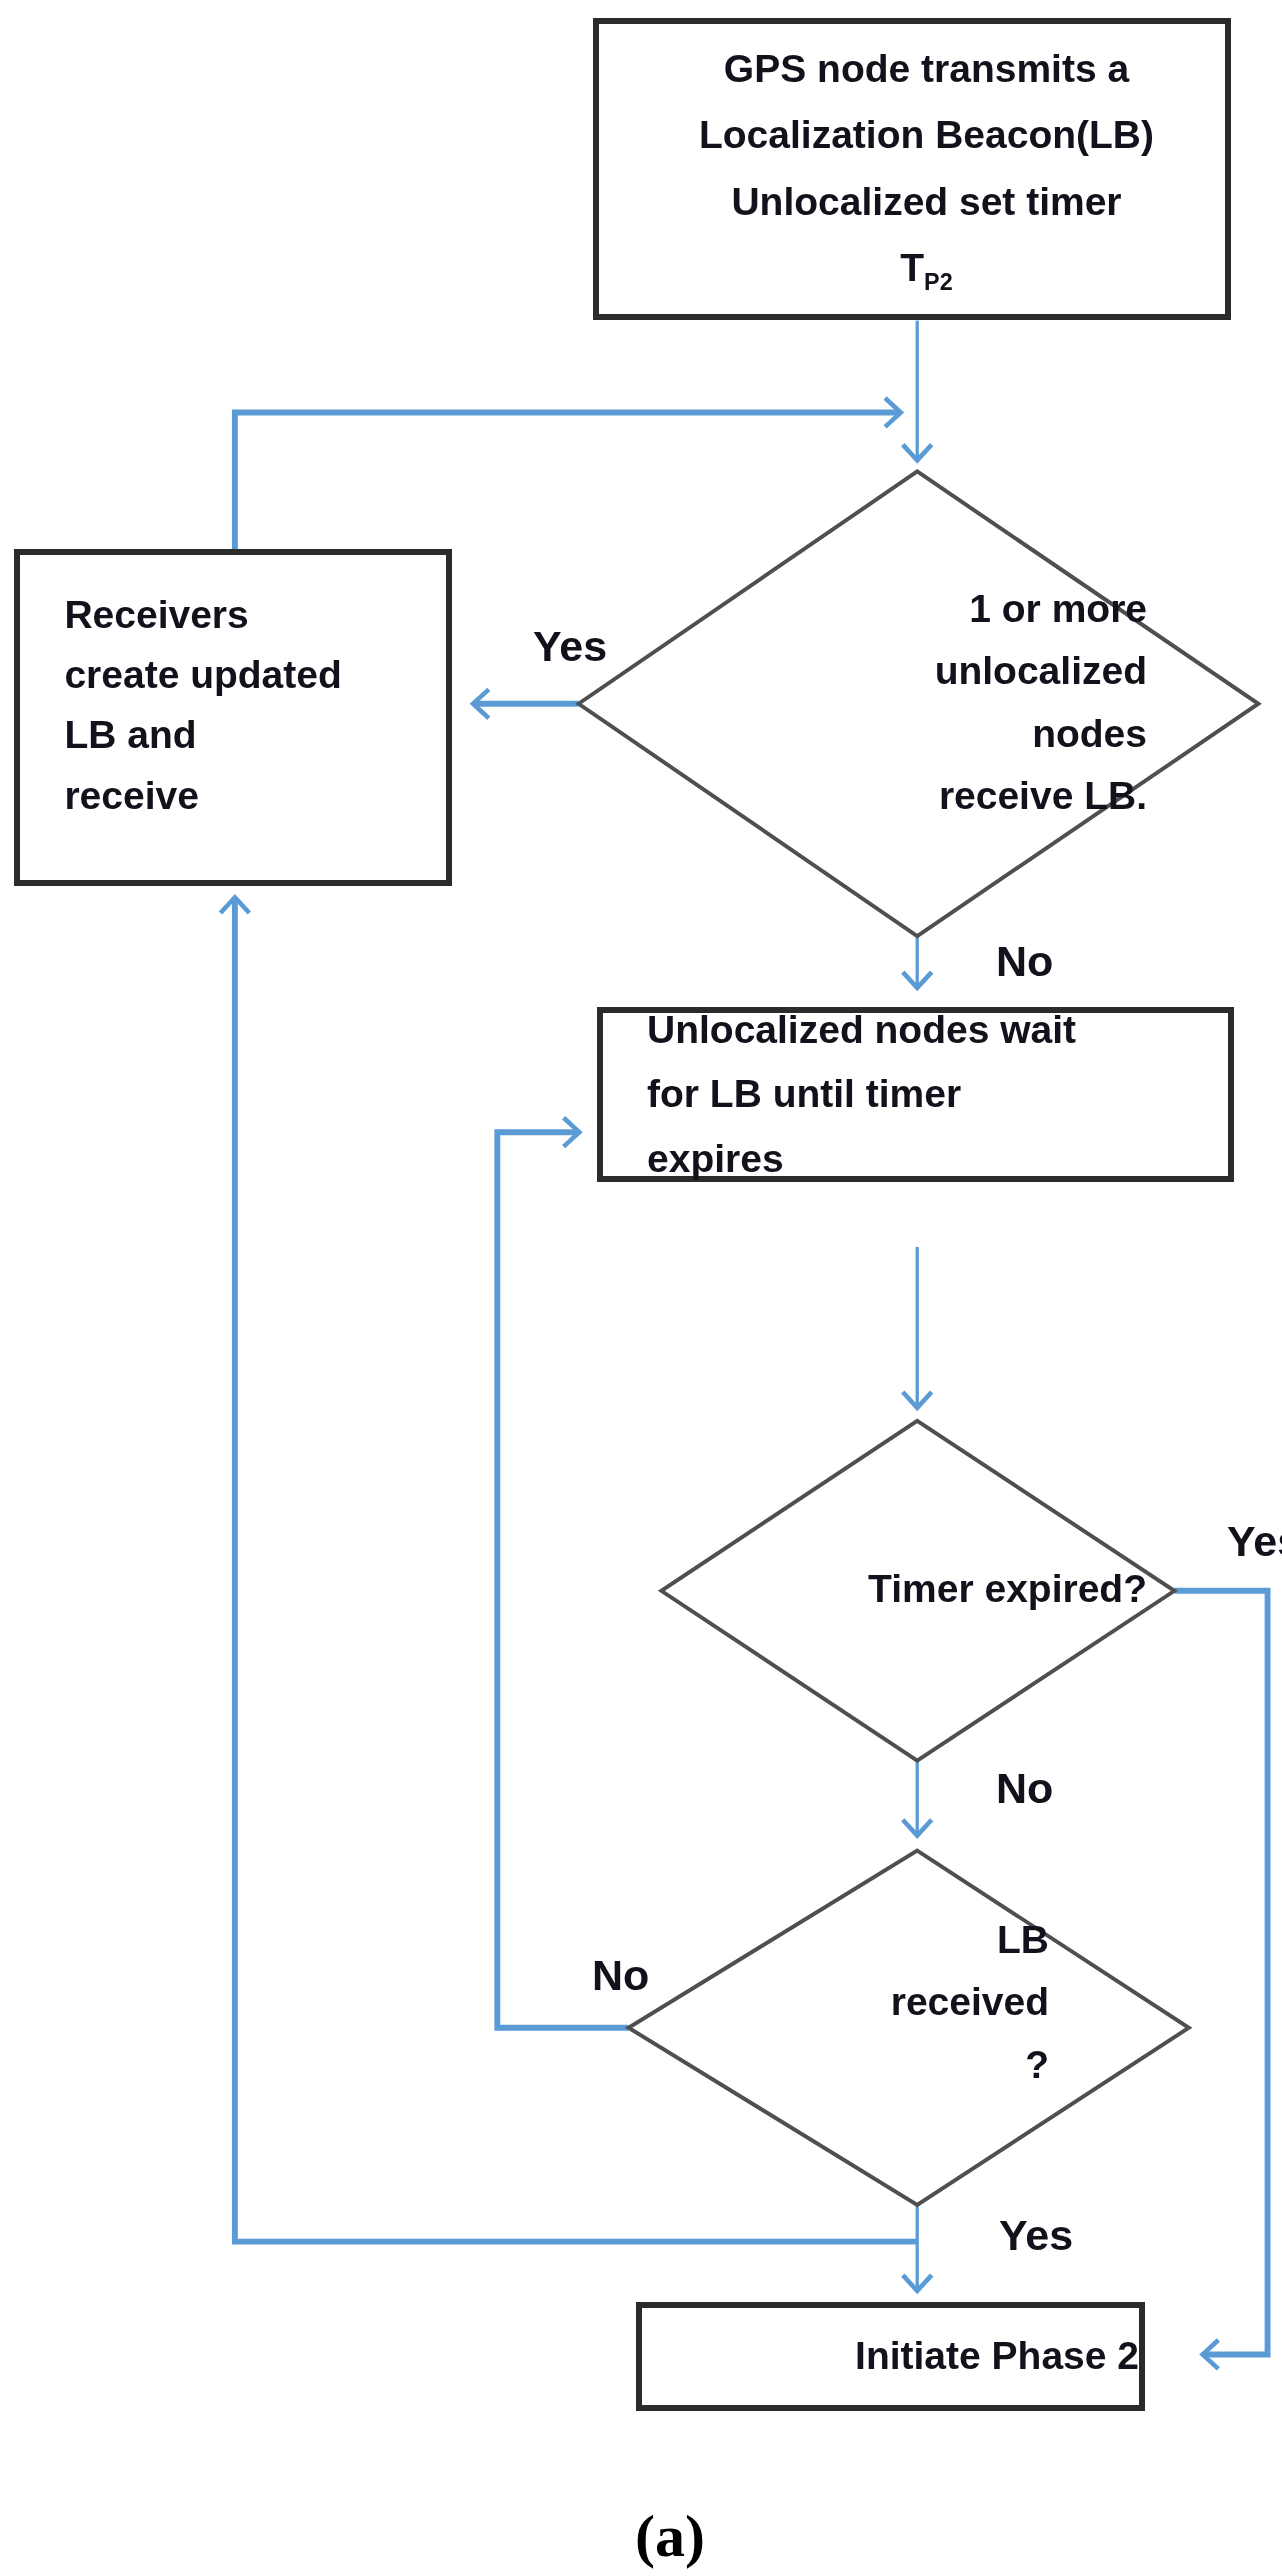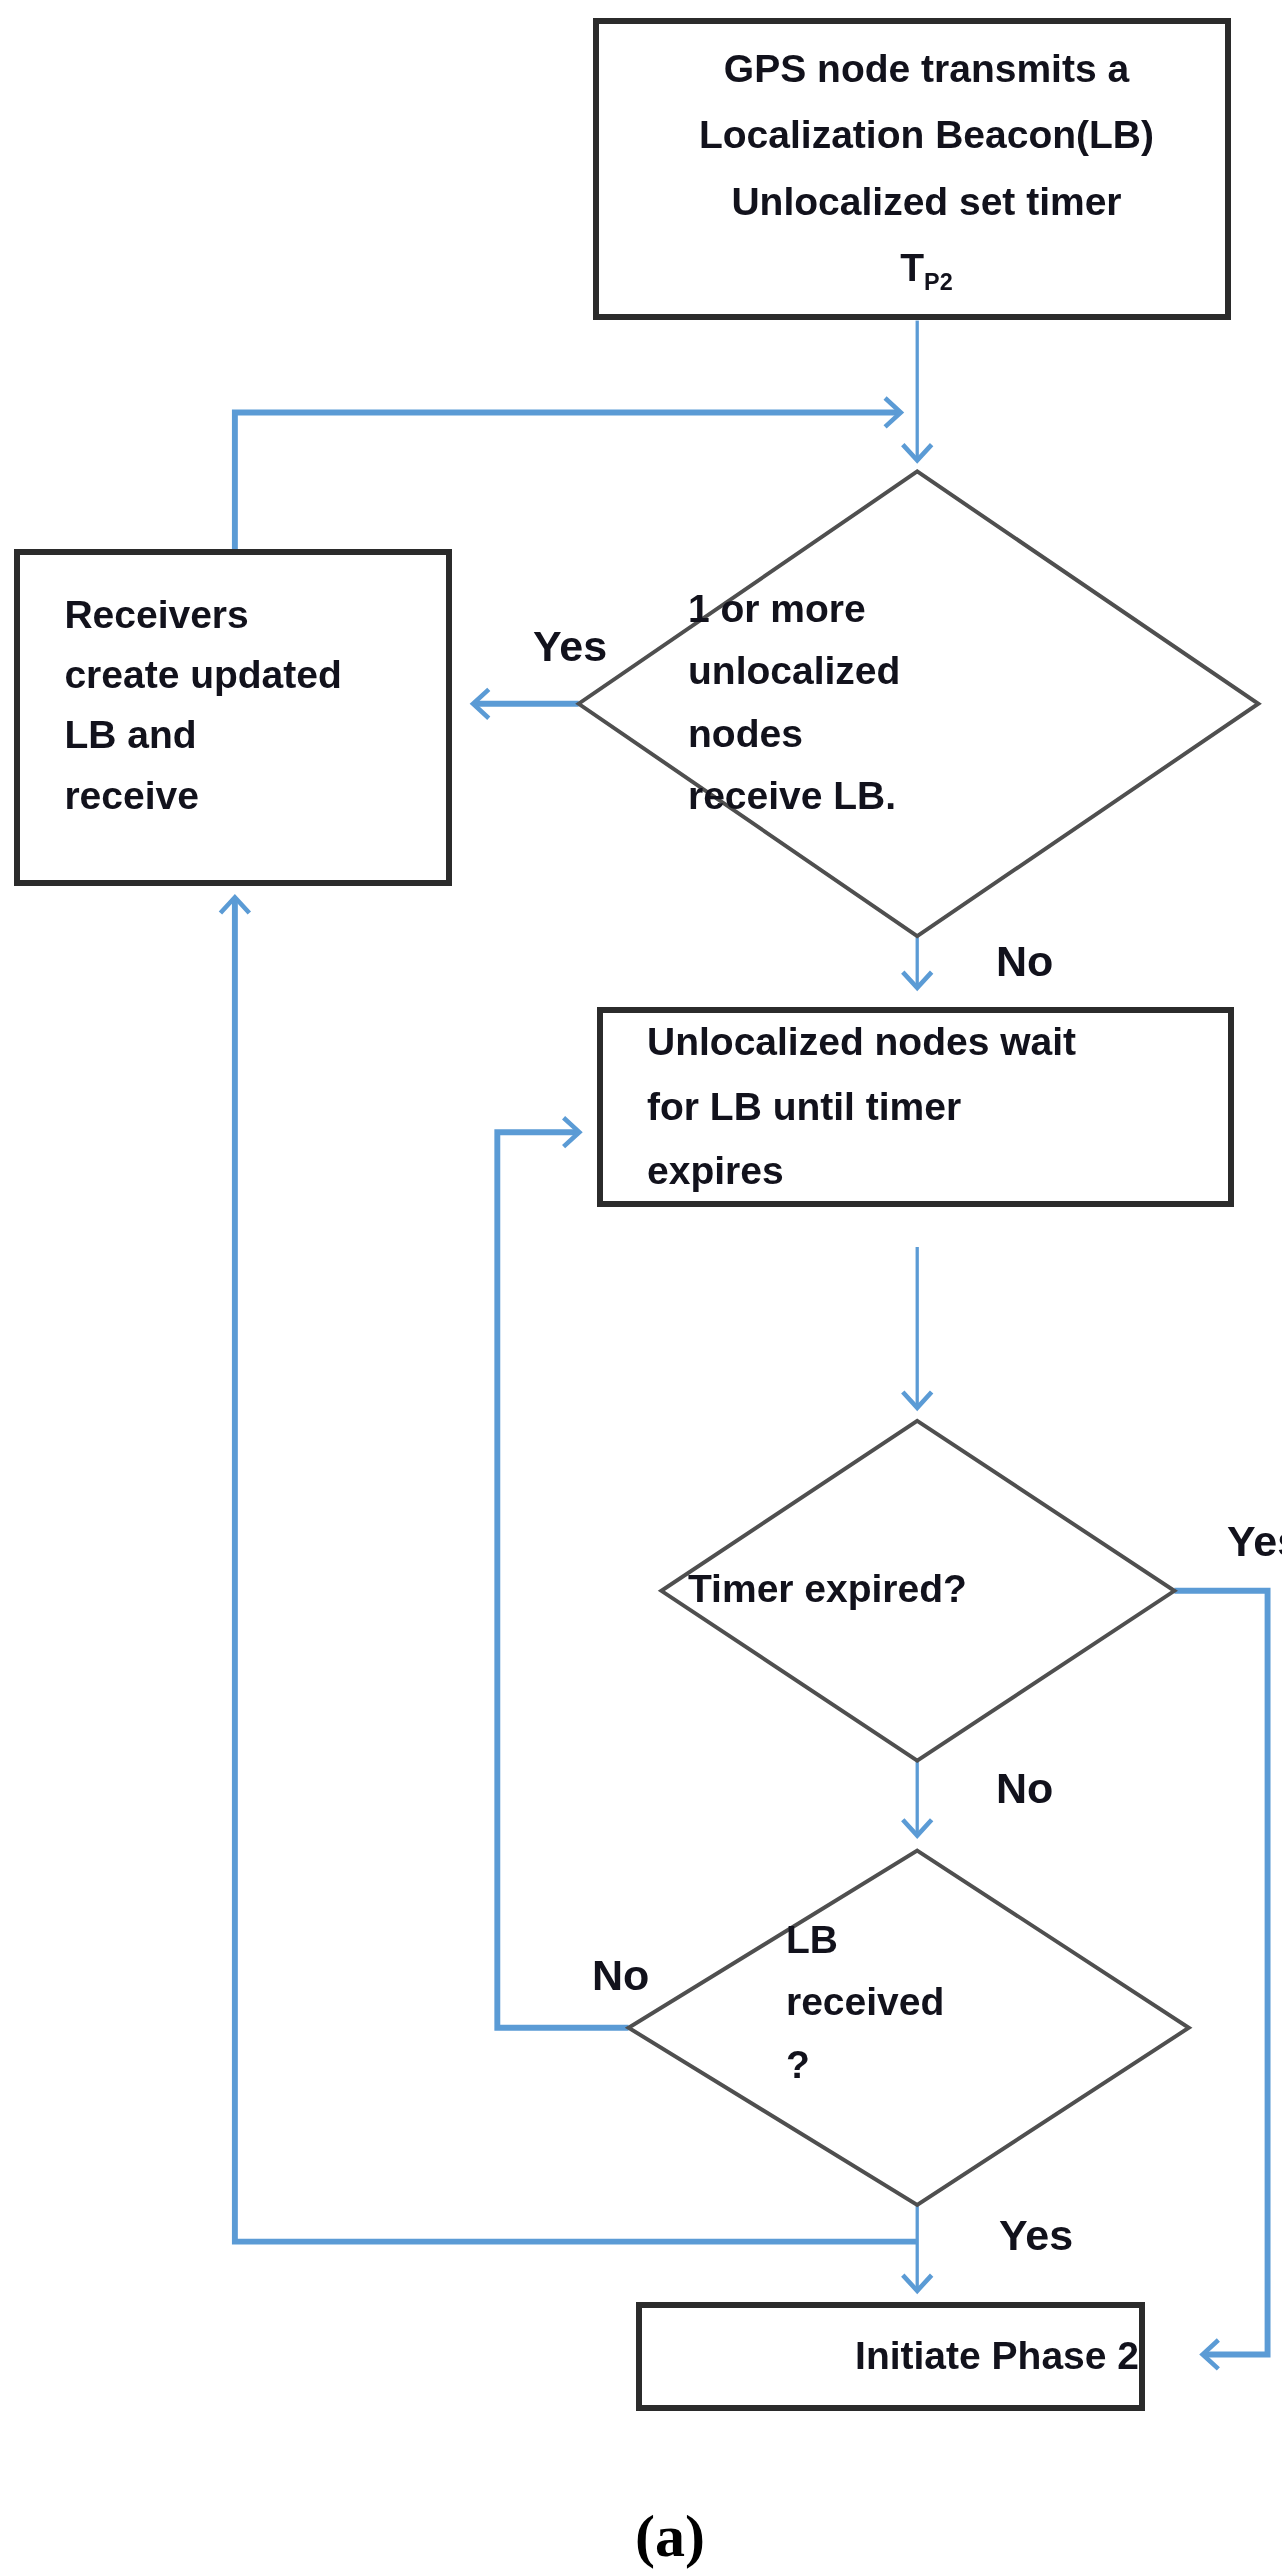--- a/index.html
+++ b/index.html
@@ -28,21 +28,21 @@
     border:6.6px solid var(--box-border);
     font-weight:bold;font-size:39px;line-height:1.7;
     display:flex;flex-direction:column;justify-content:center;
   }
   .node .ln{display:block;white-space:nowrap;}
   .node.centered{align-items:center;text-align:center;}
   .node.lefted{align-items:flex-start;text-align:left;padding-left:44px;}
   .node sub{font-size:0.6em;font-weight:bold;}
   .dtext{
     font-weight:bold;font-size:39px;line-height:1.6;
-    text-align:left;background:transparent;
+    text-align:right;background:transparent;
   }
   .lbl{font-weight:bold;font-size:43px;line-height:1;white-space:nowrap;margin-left:46px;}
   .caption{
     font-family:"Liberation Serif",serif;font-weight:bold;
     font-size:60px;text-align:center;color:#000;
   }
 </style>
 </head>
 <body>
 
@@ -78,21 +78,21 @@
     <span class="ln"><span>T</span><sub>P2</sub></span>
   </div>
 
   <div class="node lefted" style="left:14.4px;top:549px;width:438px;height:337px;line-height:1.55;justify-content:flex-start;padding-top:29.5px;">
     <span class="ln">Receivers</span>
     <span class="ln">create updated</span>
     <span class="ln">LB and</span>
     <span class="ln">receive</span>
   </div>
 
-  <div class="node lefted" style="left:597px;top:1007px;width:637px;height:200px;line-height:1.65;">
+  <div class="node lefted" style="left:597px;top:1007px;width:637px;height:175px;line-height:1.65;">
     <span class="ln">Unlocalized nodes wait</span>
     <span class="ln">for LB until timer</span>
     <span class="ln">expires</span>
   </div>
 
   <div class="node centered" style="left:636px;top:2302px;width:509px;height:109px;align-items:flex-end;">
     <span class="ln">Initiate Phase 2</span>
   </div>
 
   <div class="dtext" style="left:688px;top:578px;width:459px;">

